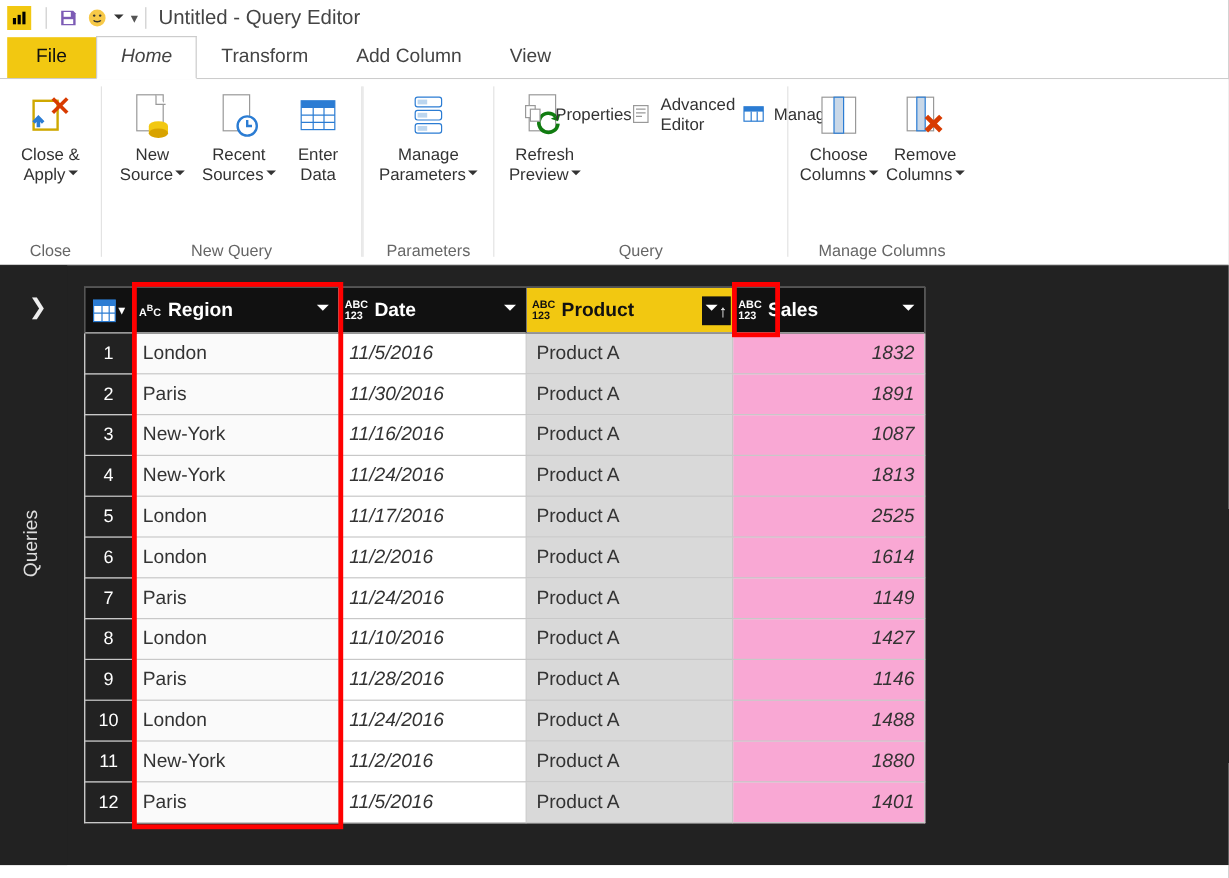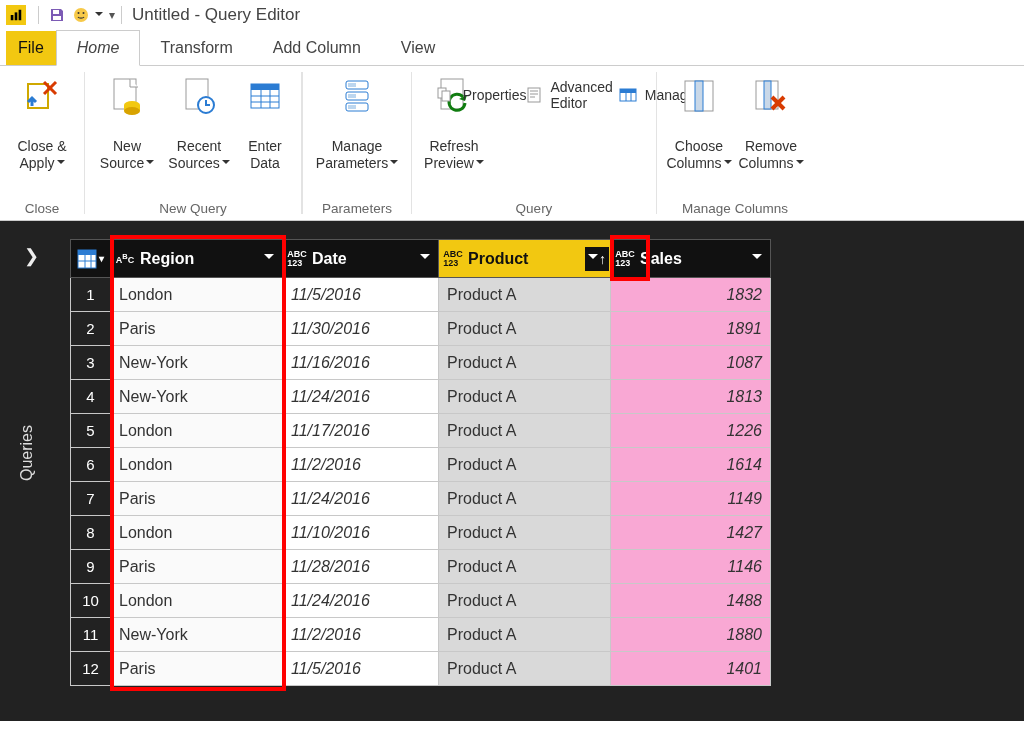--- a/index.html
+++ b/index.html
@@ -5,29 +5,29 @@
   * { box-sizing: border-box; }
   body { margin:0; background:#fff; font-family:"Segoe UI",Arial,sans-serif; font-size:14px; color:#333; width:1024px; }
   .titlebar { display:flex; align-items:center; height:30px; padding-left:6px; }
   .titlebar .app-icon { width:20px; height:20px; background:#f2c811; display:flex; align-items:center; justify-content:center; margin-right:6px;}
   .titlebar .app-icon svg{width:14px;height:14px;}
   .qat-item{width:20px;height:20px;display:flex;align-items:center;justify-content:center;margin:0 2px;}
   .qat-sep{width:1px;height:18px;background:#ccc;margin:0 6px;}
   .titlebar .title{font-size:17px;color:#444;margin-left:4px;}
   .tabs { display:flex; align-items:flex-end; border-bottom:1px solid #ccc; padding-left:6px;}
   .tab { padding:8px 20px; font-size:16px; color:#444; cursor:pointer;}
-  .tab.file{ background:#f2c811; color:#111; padding:8px 12px;}
+  .tab.file{ background:#f2c811; color:#111; padding:8px 24px;}
   .tab.active{ background:#fff; border:1px solid #ccc; border-bottom:1px solid #fff; margin-bottom:-1px;font-style:italic;}
   .ribbon { display:flex; border-bottom:1px solid #ccc; background:#fff; height:155px;}
   .ribbon-group{ display:flex; flex-direction:column; padding:4px 6px 2px 6px; align-items:center;}
   .ribbon-sep{width:1px;background:#e3e3e3;margin:6px 0;}
   .ribbon-buttons{display:flex; align-items:flex-start; flex:1;}
   .rbtn{display:flex;flex-direction:column;align-items:center;justify-content:flex-start;width:72px;padding:4px 0;cursor:pointer;}
   .rbtn .ico{width:40px;height:44px;display:flex;align-items:center;justify-content:center;}
-  .rbtn .lbl{font-size:14px;text-align:center;line-height:1.2;color:#333;margin-top:20px;}
+  .rbtn .lbl{font-size:14px;text-align:center;line-height:1.2;color:#333;margin-top:2px;}
   .group-name{font-size:13.5px;color:#666;text-align:center;padding:2px 0;}
   .vlist{display:flex;flex-direction:row;justify-content:center;}
   .vrow{display:flex;align-items:center;font-size:14px;color:#333;padding:3px 0;cursor:pointer;}
   .vrow .ic{width:22px;height:18px;margin-right:6px;display:flex;align-items:center;justify-content:center;}
   .workspace{display:flex;background:#222;min-height:500px;}
   .queries-rail{width:56px;background:#222;color:#ddd;position:relative;}
   .rail-chevron{color:#eee;font-size:18px;position:absolute;top:24px;left:24px;}
   .rail-label{position:absolute;top:260px;left:18px;transform:rotate(-90deg);transform-origin:left top;font-size:16px;color:#ddd;}
   .grid-wrap{padding:18px 0 0 14px;}
   table.grid{border-collapse:collapse;background:#fff;}
@@ -370,21 +370,21 @@
               <td class="region">New-York</td>
               <td class="date">11/24/2016</td>
               <td class="product">Product A</td>
               <td class="sales">1813</td>
             </tr>
             <tr>
               <td class="rn">5</td>
               <td class="region">London</td>
               <td class="date">11/17/2016</td>
               <td class="product">Product A</td>
-              <td class="sales">1226</td>
+              <td class="sales">2525</td>
             </tr>
             <tr>
               <td class="rn">6</td>
               <td class="region">London</td>
               <td class="date">11/2/2016</td>
               <td class="product">Product A</td>
               <td class="sales">1614</td>
             </tr>
             <tr>
               <td class="rn">7</td>

